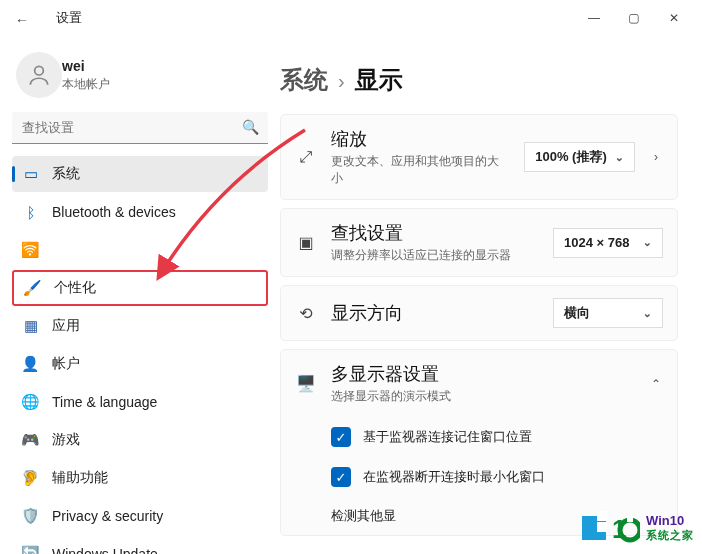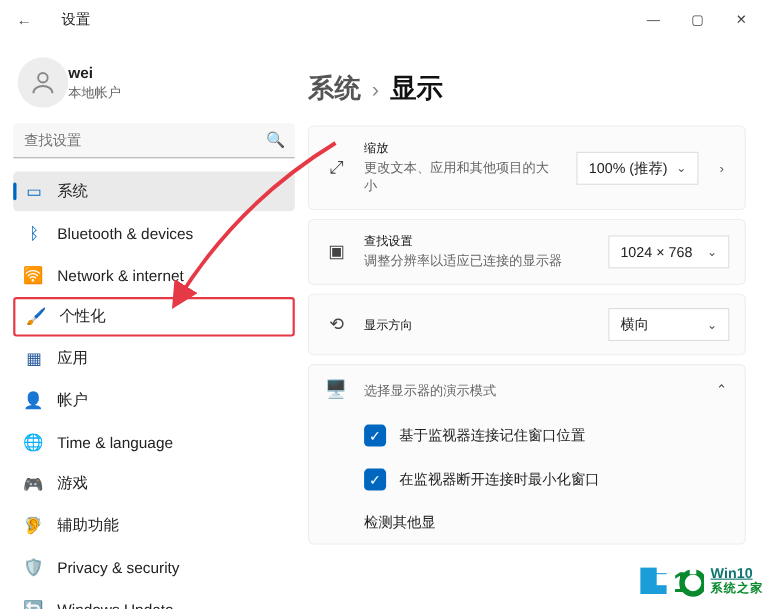--- a/index.html
+++ b/index.html
@@ -34,36 +34,36 @@
     .main { flex: 1; padding: 20px 24px 0 0; overflow: hidden; }
     .breadcrumb { display: flex; align-items: baseline; gap: 10px; margin: 8px 0 18px 0; }
     .breadcrumb .bc1 { font-size: 24px; font-weight: 600; color: #555; }
     .breadcrumb .sep { font-size: 20px; color: #888; }
     .breadcrumb .bc2 { font-size: 24px; font-weight: 600; color: #111; }
     
     .card { background: #fbfbfb; border: 1px solid #eee; border-radius: 5px; margin-bottom: 8px; }
     .row { display: flex; align-items: center; padding: 12px 14px; gap: 14px; }
     .row .ic { width: 22px; display: flex; align-items: center; justify-content: center; color: #444; font-size: 16px; }
     .row .txt { flex: 1; }
-    .row .txt .t1 { font-size: 11px; color: #111; }
+    .row .txt .t1 { font-size: 18px; color: #111; }
     .row .txt .t2 { font-size: 12px; color: #666; margin-top: 2px; }
-    .select { display: flex; align-items: center; justify-content: space-between; gap: 8px; min-width: 110px; height: 30px; padding: 0 10px; background: #fff; border: 1px solid #ddd; border-radius: 0; font-size: 13px; color: #222; cursor: pointer; }
+    .select { display: flex; align-items: center; justify-content: space-between; gap: 8px; min-width: 110px; height: 30px; padding: 0 10px; background: #fff; border: 1px solid #ddd; border-radius: 0; font-size: 13px; color: #222; cursor: pointer; font-weight: bold; }
     .select .chev { font-size: 11px; color: #555; }
     .row .nav-chev { width: 14px; text-align: center; color: #555; font-size: 12px; }
     
     .sub-row { display: flex; align-items: center; padding: 10px 14px 10px 50px; gap: 12px; font-size: 13px; color: #222; }
     .toggle-check { width: 20px; height: 20px; border-radius: 4px; background: #0067c0; display: flex; align-items: center; justify-content: center; color: #fff; font-size: 13px; }
     
     .collapse-chev { width: 14px; text-align: center; color: #555; font-size: 12px; }
     
     .arrow { position: absolute; top: 125px; left: 145px; pointer-events: none; z-index: 5; }
     
     .logo-wm { position: absolute; right: 8px; bottom: 6px; display: flex; align-items: center; gap: 6px; z-index: 6; }
     .logo-wm .txt { text-align: left; font-size: 13px; line-height: 1.15; font-weight: 600; }
-    .logo-wm .l1 { color: #0f766e; text-decoration: underline; }
+    .logo-wm .l1 { color: #4c1d95; }
     .logo-wm .l2 { color: #0a8a2e; font-size: 11px; letter-spacing: 1px; }
     .logo-wm svg { display: block; }
   </style>
 </head>
 <body>
 
 <div class="titlebar">
   <div class="back">←</div>
   <div class="title">设置</div>
   <div class="spacer"></div>
@@ -94,21 +94,20 @@
       <div class="nav-item active">
         <span class="nav-ic" style="color:#0067c0">▭</span>
         <span>系统</span>
       </div>
       <div class="nav-item">
         <span class="nav-ic" style="color:#0067c0">ᛒ</span>
         <span>Bluetooth &amp; devices</span>
       </div>
       <div class="nav-item">
         <span class="nav-ic" style="color:#0a84d6">🛜</span>
-        <span>Network &amp; internet</span>
       </div>
       <div class="nav-item highlight-box">
         <span class="nav-ic">🖌️</span>
         <span>个性化</span>
       </div>
       <div class="nav-item">
         <span class="nav-ic" style="color:#2a5c9e">▦</span>
         <span>应用</span>
       </div>
       <div class="nav-item">
@@ -184,20 +183,21 @@
           <span>横向</span>
           <span class="chev">⌄</span>
         </div>
       </div>
     </div>
 
     <div class="card">
       <div class="row">
         <div class="ic">🖥️</div>
         <div class="txt">
+          <div class="t1">多显示器设置</div>
           <div class="t2">选择显示器的演示模式</div>
         </div>
         <div class="collapse-chev">⌃</div>
       </div>
       <div class="sub-row">
         <div class="toggle-check">✓</div>
         <span>基于监视器连接记住窗口位置</span>
       </div>
       <div class="sub-row">
         <div class="toggle-check">✓</div>

